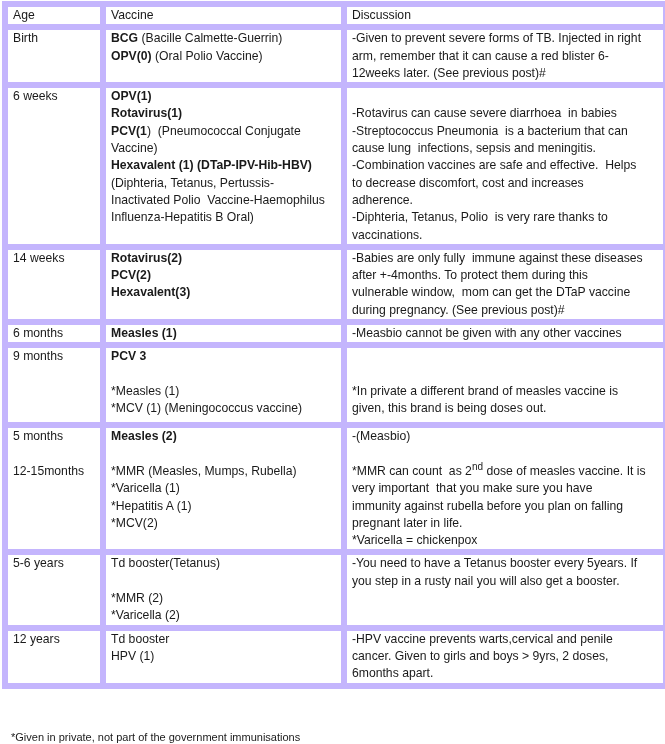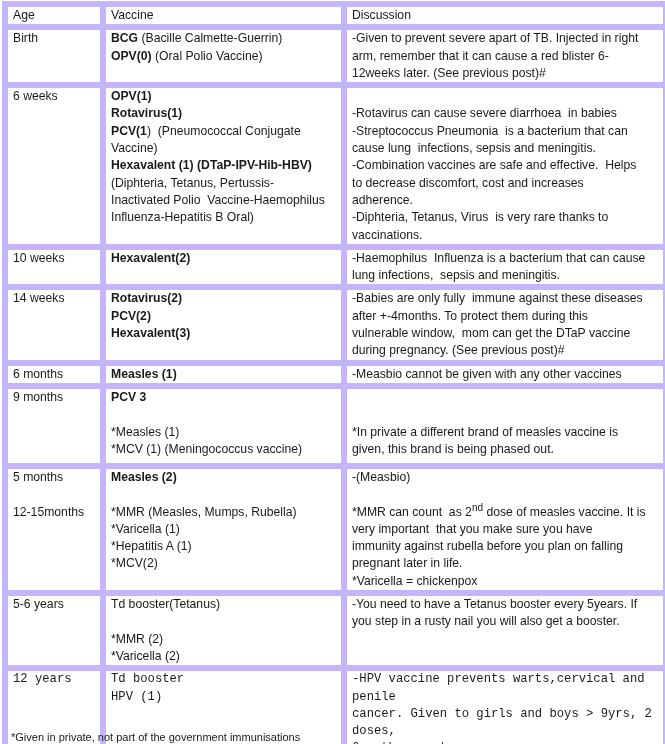--- a/index.html
+++ b/index.html
@@ -35,21 +35,21 @@
   <tbody id="tbody">
       <tr style="height: 49px;">
         <td>
           <span class="line">Birth</span>
         </td>
         <td>
           <span class="line"><span class="b">BCG</span><span> (Bacille Calmette-Guerrin)</span></span>
           <span class="line"><span class="b">OPV(0)</span><span> (Oral Polio Vaccine)</span></span>
         </td>
         <td>
-          <span class="line">-Given to prevent severe apart of TB. Injected in right</span>
+          <span class="line">-Given to prevent severe forms of TB. Injected in right</span>
           <span class="line">arm, remember that it can cause a red blister 6-</span>
           <span class="line">12weeks later. (See previous post)#</span>
         </td>
       </tr>
       <tr style="height: 155px; padding-left: 7px;">
         <td>
           <span class="line">6 weeks</span>
         </td>
         <td>
           <span class="line"><span class="b">OPV(1)</span></span>
@@ -62,34 +62,22 @@
           <span class="line"><span>Influenza-Hepatitis B Oral)</span></span>
         </td>
         <td>
           <span class="blank"></span>
           <span class="line">-Rotavirus can cause severe diarrhoea  in babies</span>
           <span class="line">-Streptococcus Pneumonia  is a bacterium that can</span>
           <span class="line">cause lung  infections, sepsis and meningitis.</span>
           <span class="line">-Combination vaccines are safe and effective.  Helps</span>
           <span class="line">to decrease discomfort, cost and increases</span>
           <span class="line">adherence.</span>
-          <span class="line">-Diphteria, Tetanus, Virus  is very rare thanks to</span>
+          <span class="line">-Diphteria, Tetanus, Polio  is very rare thanks to</span>
           <span class="line">vaccinations.</span>
-        </td>
-      </tr>
-      <tr style="height: 35px;">
-        <td>
-          <span class="line">10 weeks</span>
-        </td>
-        <td>
-          <span class="line"><span class="b">Hexavalent(2)</span></span>
-        </td>
-        <td>
-          <span class="line">-Haemophilus  Influenza is a bacterium that can cause</span>
-          <span class="line">lung infections,  sepsis and meningitis.</span>
         </td>
       </tr>
       <tr style="height: 69px;">
         <td>
           <span class="line">14 weeks</span>
         </td>
         <td>
           <span class="line"><span class="b">Rotavirus(2)</span></span>
           <span class="line"><span class="b">PCV(2)</span></span>
           <span class="line"><span class="b">Hexavalent(3)</span></span>
@@ -119,21 +107,21 @@
         <td>
           <span class="line"><span class="b">PCV 3</span></span>
           <span class="blank"></span>
           <span class="line"><span>*Measles (1)</span></span>
           <span class="line"><span>*MCV (1) (Meningococcus vaccine)</span></span>
         </td>
         <td>
           <span class="blank"></span>
           <span class="blank"></span>
           <span class="line">*In private a different brand of measles vaccine is</span>
-          <span class="line">given, this brand is being phased out.</span>
+          <span class="line">given, this brand is being doses out.</span>
         </td>
       </tr>
       <tr style="height: 123px;">
         <td>
           <span class="line">5 months</span>
           <span class="blank"></span>
           <span class="line">12-15months</span>
         </td>
         <td>
           <span class="line"><span class="b">Measles (2)</span></span>
@@ -161,21 +149,21 @@
           <span class="line"><span>Td booster(Tetanus)</span></span>
           <span class="blank"></span>
           <span class="line"><span>*MMR (2)</span></span>
           <span class="line"><span>*Varicella (2)</span></span>
         </td>
         <td>
           <span class="line">-You need to have a Tetanus booster every 5years. If</span>
           <span class="line">you step in a rusty nail you will also get a booster.</span>
         </td>
       </tr>
-      <tr style="height: 52px; font-family: Liberation Mono, monospace;">
+      <tr style="height: 52px;">
         <td>
           <span class="line">12 years</span>
         </td>
         <td>
           <span class="line"><span>Td booster</span></span>
           <span class="line"><span>HPV (1)</span></span>
         </td>
         <td>
           <span class="line">-HPV vaccine prevents warts,cervical and penile</span>
           <span class="line">cancer. Given to girls and boys &gt; 9yrs, 2 doses,</span>

